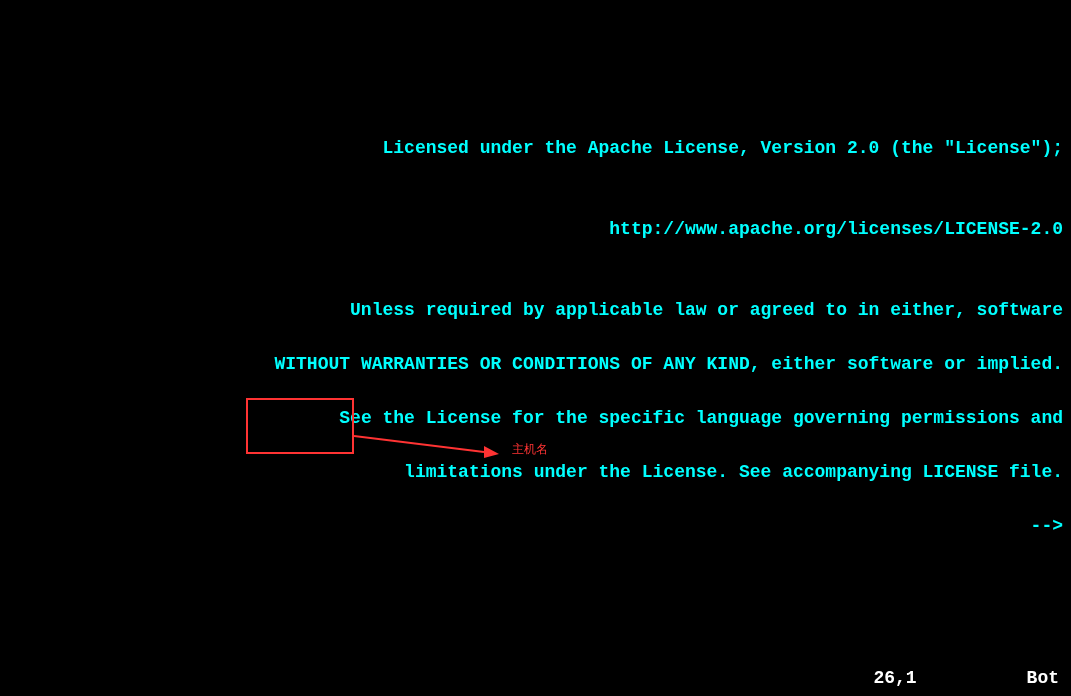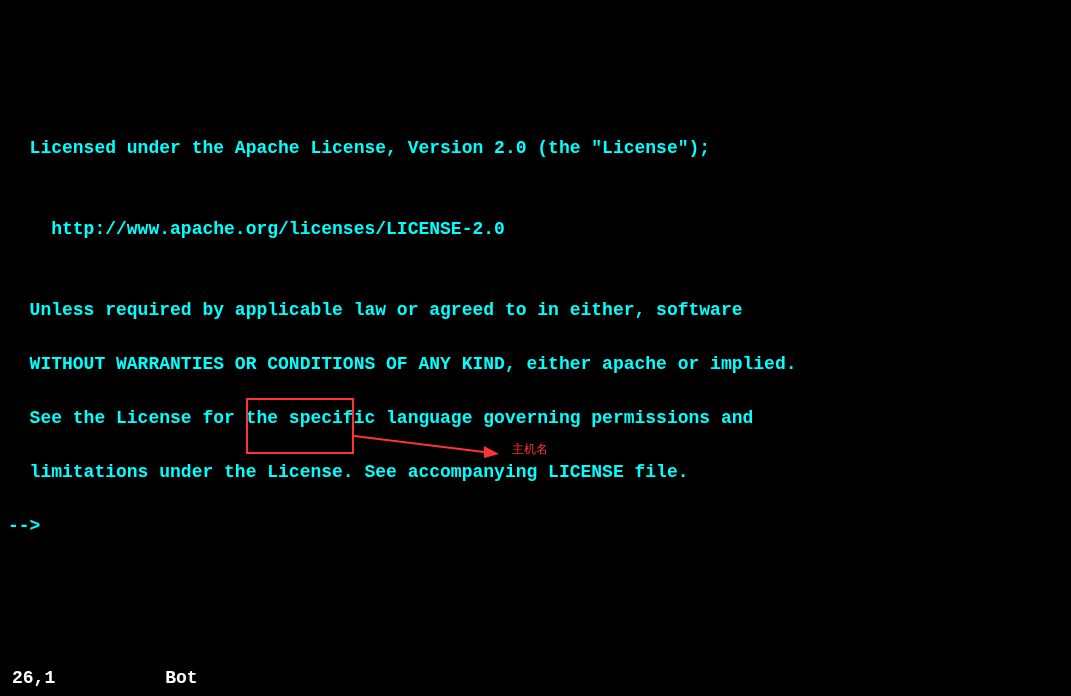--- a/index.html
+++ b/index.html
@@ -13,31 +13,31 @@
     width: 1071px;
     height: 696px;
     overflow: hidden;
     position: relative;
     white-space: pre;
   }
   .editor {
     padding: 0 8px;
     position: relative;
   }
-  .line { white-space: pre; }
+  .line { white-space: pre; text-align: right; }
   .cyan { color: #00ffff; }
   .status-bar {
     position: absolute;
     bottom: 4px;
     left: 0;
     right: 0;
     padding: 0 12px;
     color: #ffffff;
     display: flex;
-    justify-content: flex-start;
+    justify-content: flex-end;
     gap: 110px;
   }
   .annotation-box {
     position: absolute;
     border: 2px solid #ff3333;
     pointer-events: none;
   }
   .arrow {
     position: absolute;
     pointer-events: none;
@@ -62,21 +62,21 @@
 <body>
 
 
 
 <div class="editor">
 <div class="line cyan">  Licensed under the Apache License, Version 2.0 (the "License");</div>
 <div class="line cyan"></div>
 <div class="line cyan">    http://www.apache.org/licenses/LICENSE-2.0</div>
 <div class="line cyan"></div>
 <div class="line cyan">  Unless required by applicable law or agreed to in either, software</div>
-<div class="line cyan">  WITHOUT WARRANTIES OR CONDITIONS OF ANY KIND, either apache or implied.</div>
+<div class="line cyan">  WITHOUT WARRANTIES OR CONDITIONS OF ANY KIND, either software or implied.</div>
 <div class="line cyan">  See the License for the specific language governing permissions and</div>
 <div class="line cyan">  limitations under the License. See accompanying LICENSE file.</div>
 <div class="line cyan">--&gt;</div>
 
 
 
 
 
 
 

